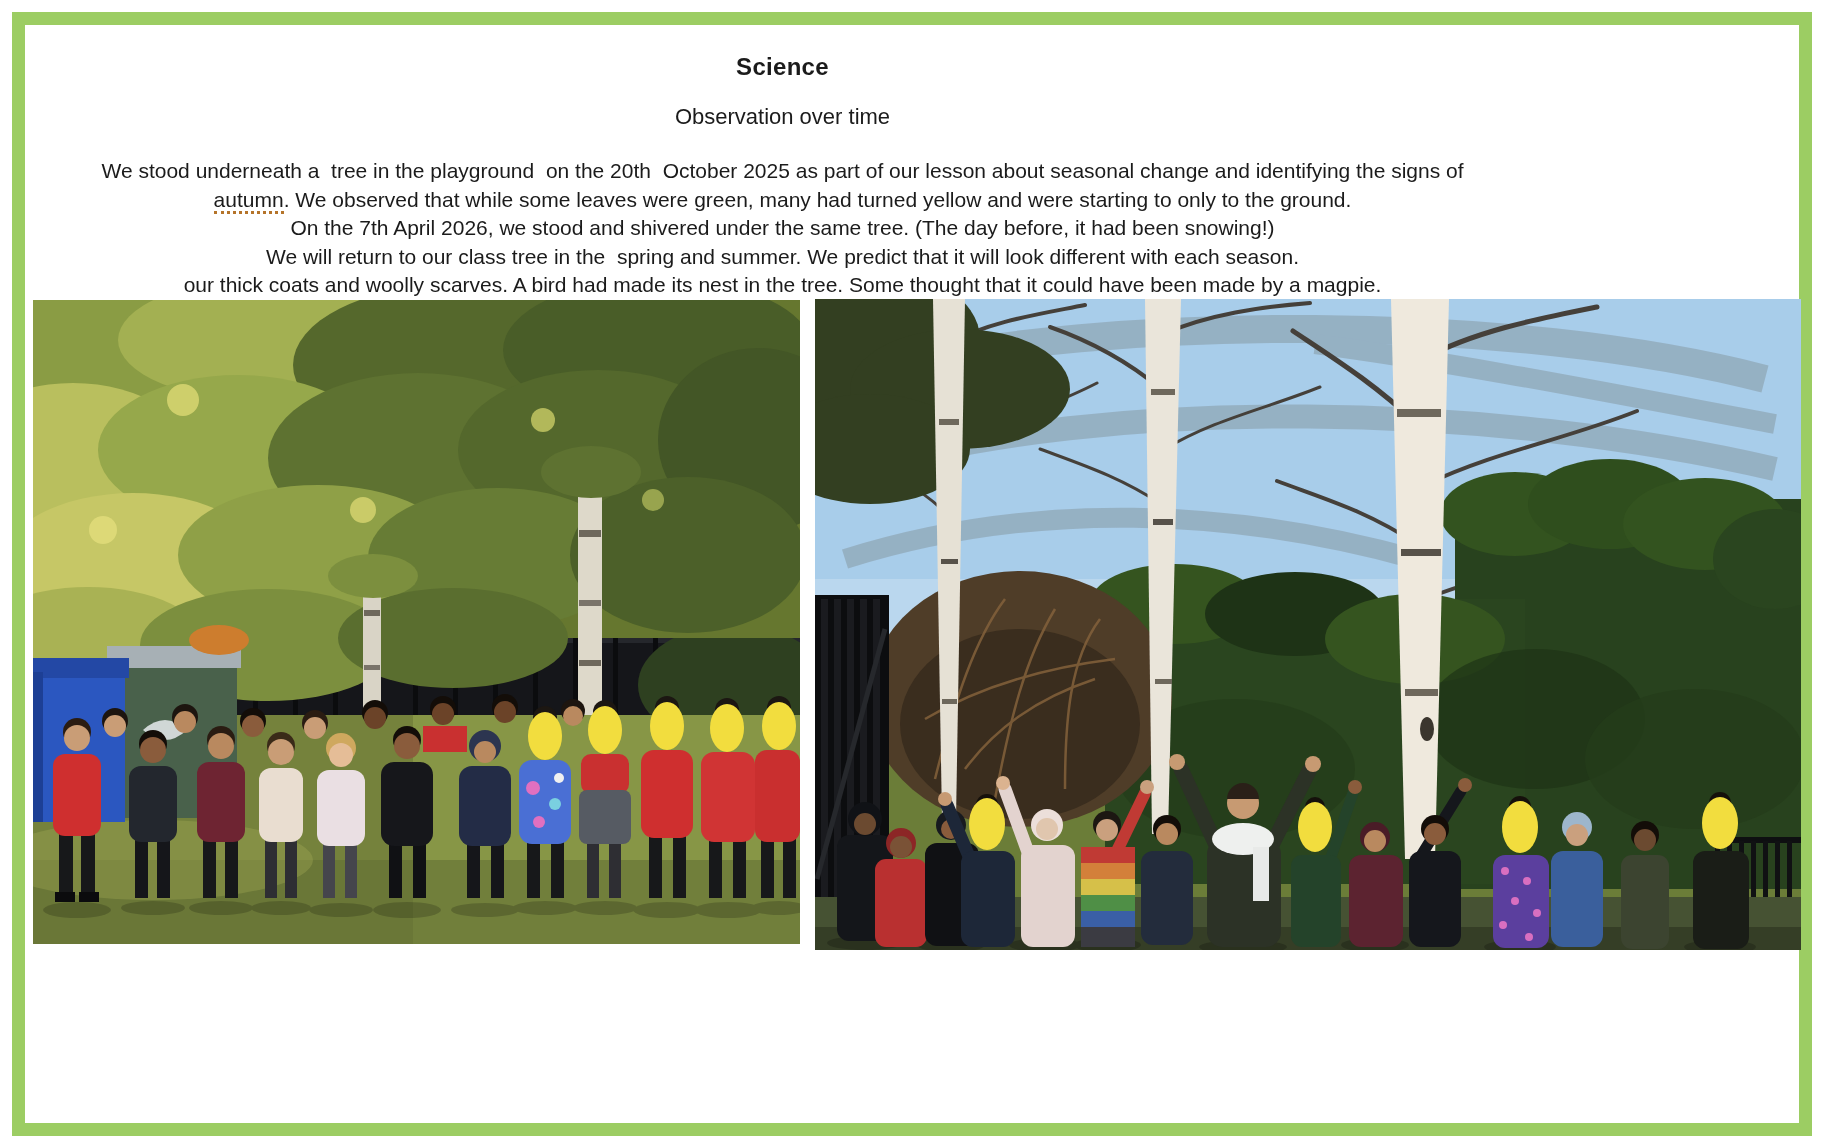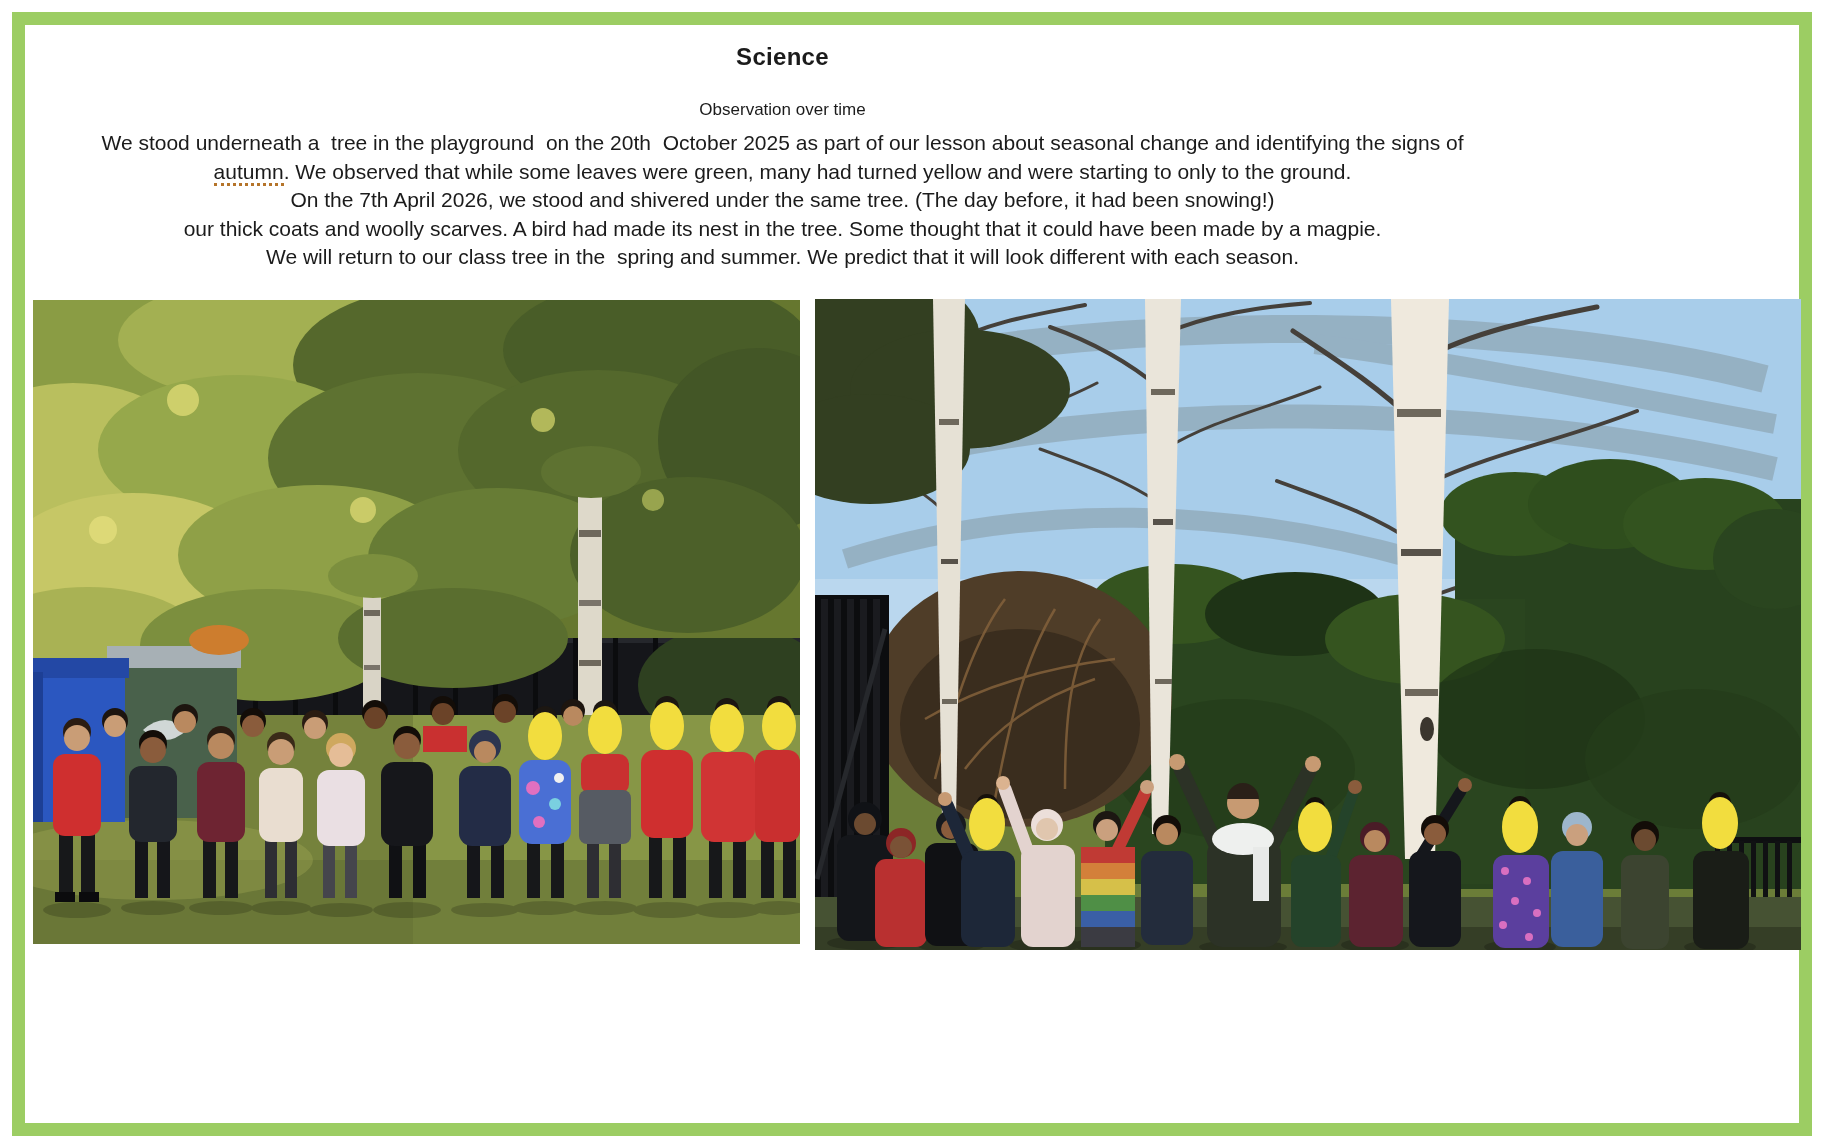--- a/index.html
+++ b/index.html
@@ -1,45 +1,45 @@
 <!DOCTYPE html>
 <html><head>
 <meta charset="utf-8">
 <style>
   html,body{margin:0;padding:0;}
   body{
     width:1824px;height:1148px;position:relative;background:#ffffff;
     font-family:"Liberation Sans", sans-serif;color:#1b1b1b;overflow:hidden;
   }
   .frame{position:absolute;inset:12px;border:13px solid #9ccd63;pointer-events:none;}
-  .text-col{position:absolute;left:25px;top:6px;width:1515px;text-align:center;}
+  .text-col{position:absolute;left:25px;top:16px;width:1515px;text-align:center;}
   .page-title{margin-top:37px;font-size:24px;font-weight:bold;letter-spacing:.3px;}
-  .page-subtitle{margin-top:29px;font-size:17px;}
-  .para{margin-top:9px;}
+  .page-subtitle{margin-top:23px;font-size:22px;}
+  .para{margin-top:27px;}
   .line{font-size:21px;line-height:28.5px;white-space:pre;}
   .sp-err{border-bottom:3px dotted #b5742a;padding-bottom:0px;}
   .photo{position:absolute;overflow:hidden;background:#6b7d38;}
   .photo svg{display:block;}
   #photo-autumn{left:33px;top:300px;width:767px;height:644px;}
   #photo-winter{left:815px;top:299px;width:986px;height:651px;}
 </style>
 </head>
 <body>
 
 <div class="frame"></div>
 
 <div class="text-col">
   <div class="page-title">Science</div>
   <div class="page-subtitle">Observation over time</div>
   <div class="para">
     <div class="line">We stood underneath a  tree in the playground  on the 20th  October 2025 as part of our lesson about seasonal change and identifying the signs of</div>
     <div class="line"><span class="sp-err">autumn</span><span>. We observed that while some leaves were green, many had turned yellow and were starting to only to the ground.</span></div>
     <div class="line">On the 7th April 2026, we stood and shivered under the same tree. (The day before, it had been snowing!)</div>
+    <div class="line">We will return to our class tree in the  spring and summer. We predict that it will look different with each season.</div>
     <div class="line">our thick coats and woolly scarves. A bird had made its nest in the tree. Some thought that it could have been made by a magpie.</div>
-    <div class="line">We will return to our class tree in the  spring and summer. We predict that it will look different with each season.</div>
   </div>
 </div>
 
 <div class="photo" id="photo-autumn">
 <svg viewBox="0 0 767 644" width="767" height="644">
 
   <rect x="0" y="250" width="42" height="140" fill="#c9cdc9"></rect>
 
   <g>
     <rect x="0" y="330" width="767" height="92" fill="#15161a"></rect>

